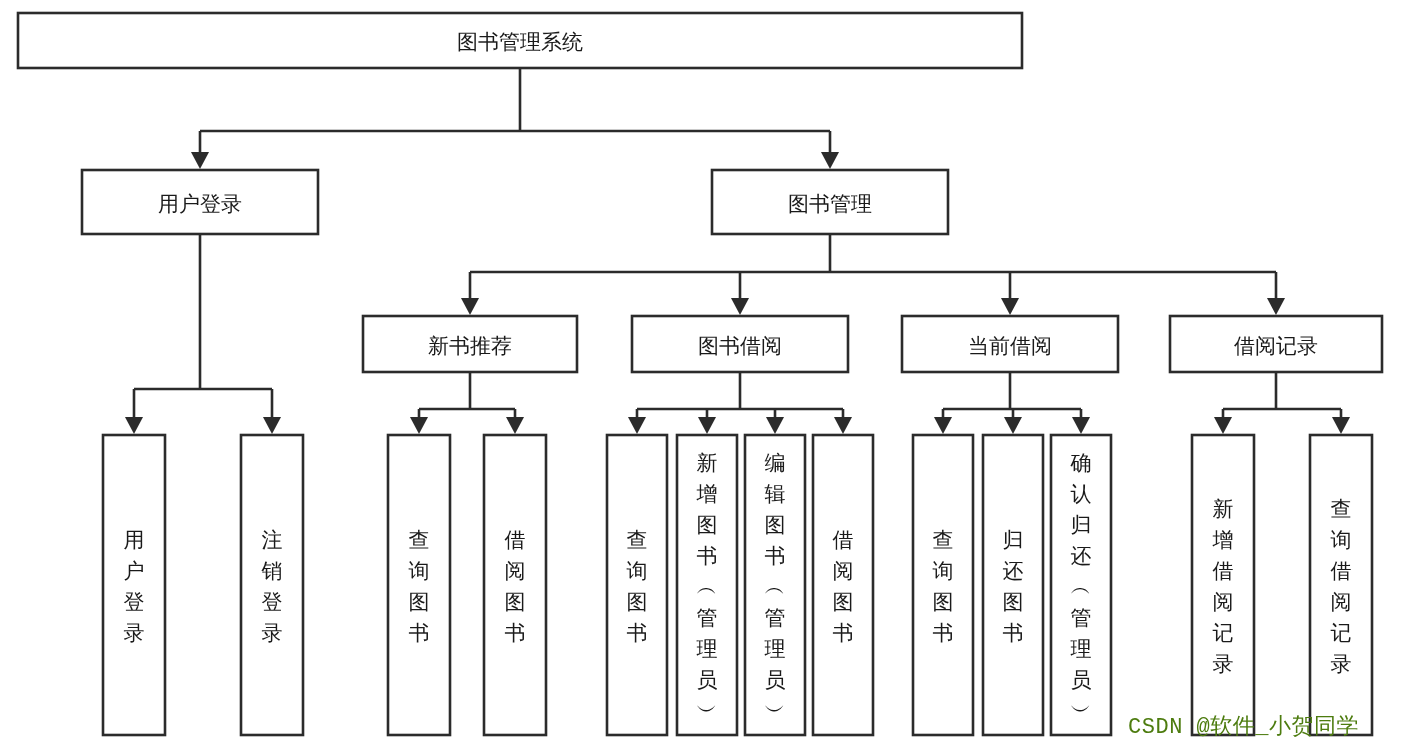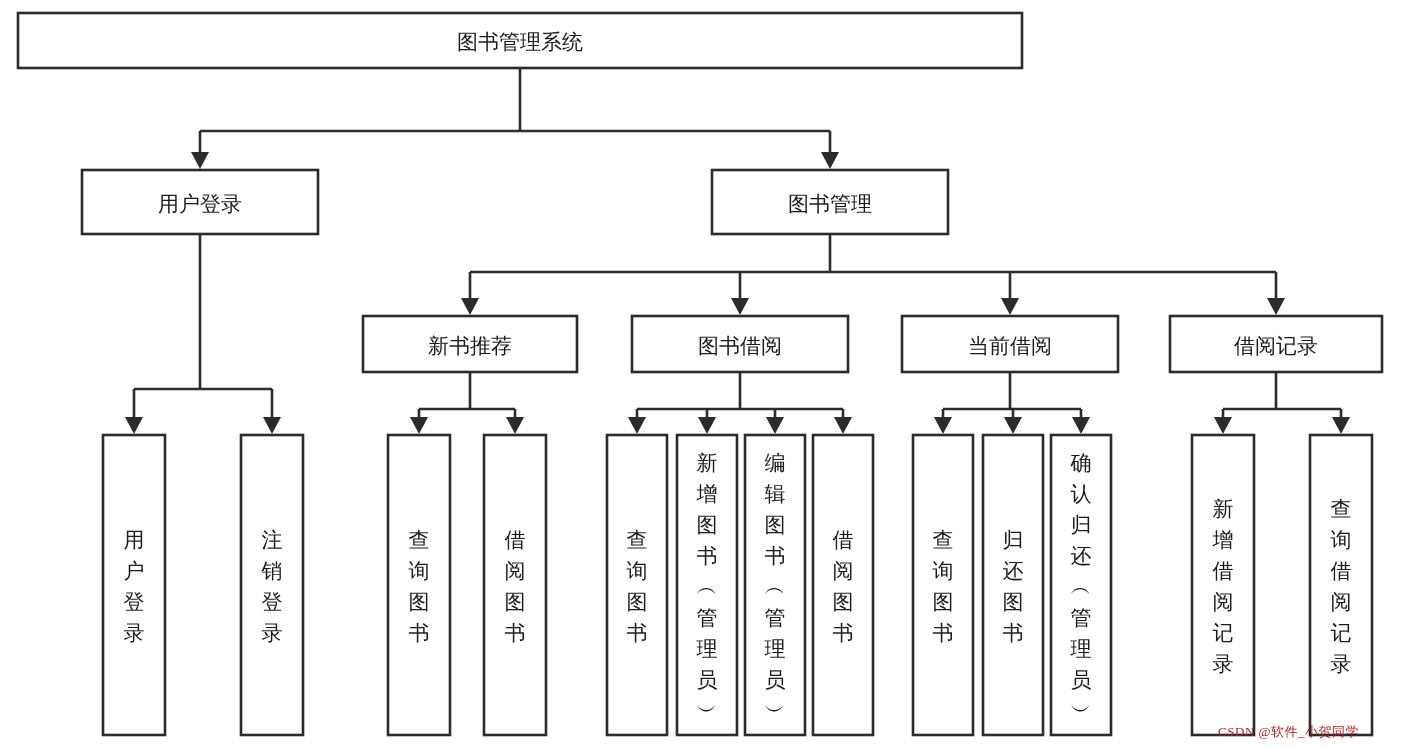--- a/index.html
+++ b/index.html
@@ -52,23 +52,23 @@
   .node-label-vertical {
     font-family: "Liberation Sans", "DejaVu Sans", sans-serif;
     fill: #1a1a1a;
     font-size: 21px;
     text-anchor: middle;
   }
   .watermark {
     position: absolute;
     right: 14px;
     bottom: 6px;
-    font-family: Liberation Serif, serif;
-    font-size: 13px;
-    color: #b91c1c;
+    font-family: Liberation Mono, monospace;
+    font-size: 22px;
+    color: #4d7c0f;
     letter-spacing: 0.5px;
     white-space: nowrap;
     pointer-events: none;
   }
 </style>
 </head>
 <body>
 
 <div id="diagram-root">
 

